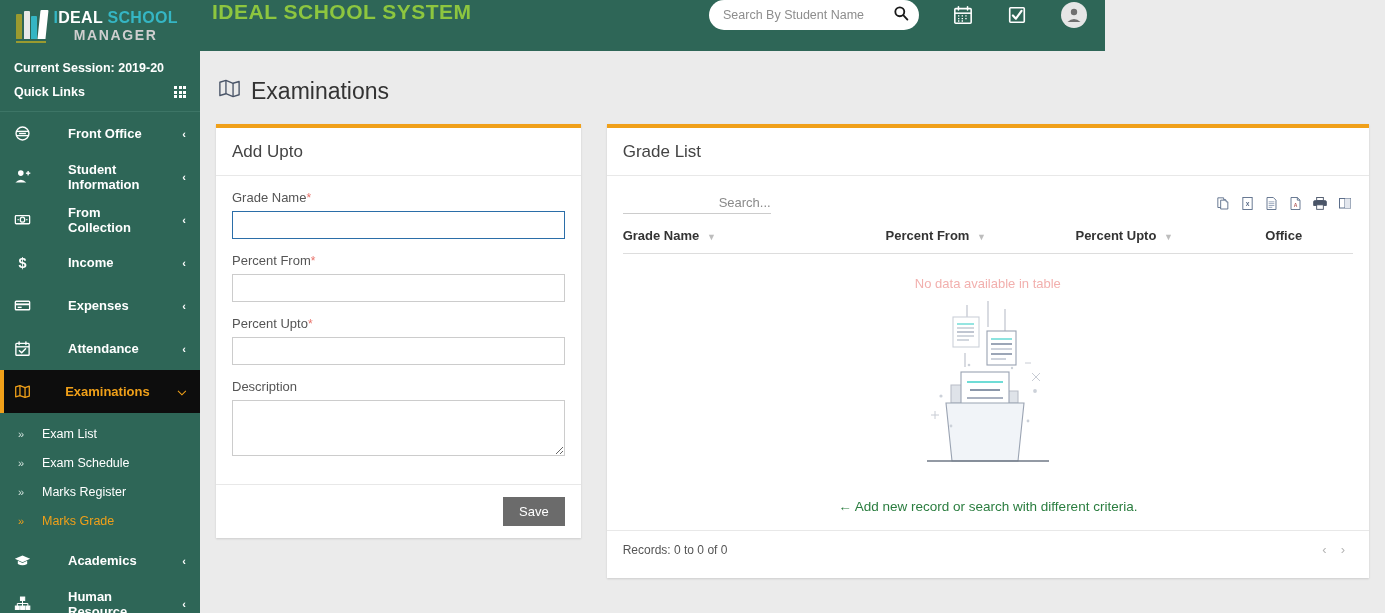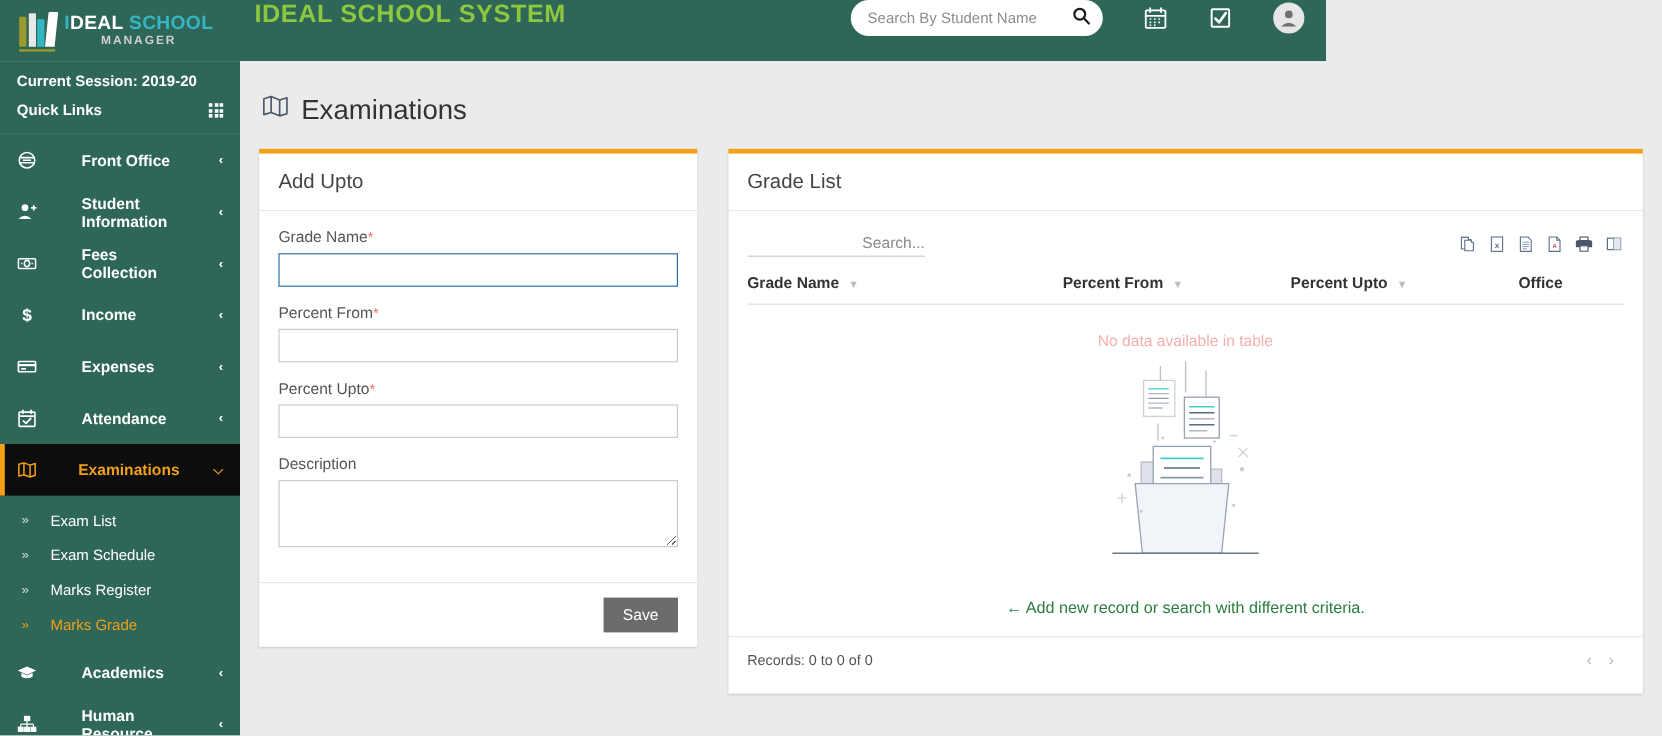--- a/index.html
+++ b/index.html
@@ -25,21 +25,21 @@
   .bk1 { width: 6px; height: 25px; background: #9a9a2f; }
   .bk2 { width: 6px; height: 28px; background: #e8e8e8; }
   .bk3 { width: 6px; height: 23px; background: #35b6c4; }
   .bk4 { width: 8px; height: 29px; background: #ffffff; transform: skewX(-6deg); }
   .logo-underline { width: 30px; height: 2px; background: #9a9a2f; margin-top: 2px; }
   .logo-text { margin-left: 7px; line-height: 1; }
   .logo-main { font-size: 16px; font-weight: bold; letter-spacing: .3px; }
   .logo-main .c-teal { color: #35b6c4; }
   .logo-main .c-white { color: #ffffff; }
   .logo-sub {
-    font-size: 10px; font-weight: bold; color: #cfcfcf;
+    font-size: 14px; font-weight: bold; color: #cfcfcf;
     letter-spacing: 1.6px; text-align: center; margin-top: 2px;
   }
   .app-title {
     color: #8dc63f; font-size: 21px; font-weight: bold;
     letter-spacing: .5px; margin-left: 12px; flex: 1;
   }
   .top-right { display: flex; align-items: center; gap: 34px; padding-right: 18px; }
   .search-pill {
     width: 210px; height: 30px; background: #fff; border-radius: 16px;
     display: flex; align-items: center; padding: 0 10px 0 14px;
@@ -292,21 +292,21 @@
       </li>
       <li class="m-item">
         <span class="m-ic">
           <svg width="17" height="17" viewBox="0 0 20 20" fill="none" stroke="#fff" stroke-width="1.5">
             <rect x="1.6" y="5.5" width="16.8" height="9.5" rx="1"></rect>
             <ellipse cx="10" cy="10.2" rx="2.6" ry="3"></ellipse>
             <line x1="4.2" y1="10.2" x2="5.6" y2="10.2"></line>
               <line x1="14.4" y1="10.2" x2="15.8" y2="10.2"></line>
           </svg>
         </span>
-        <span class="m-lbl">Fees Collection</span>
+        <span class="m-lbl">From Collection</span>
         <span class="m-ch">‹</span>
       </li>
       <li class="m-item">
         <span class="m-ic">
           <svg width="17" height="17" viewBox="0 0 20 20">
             <text x="10" y="16" font-size="17" font-weight="bold" fill="#fff" text-anchor="middle" font-family="Liberation Sans, sans-serif">$</text>
           </svg>
         </span>
         <span class="m-lbl">Income</span>
         <span class="m-ch">‹</span>

